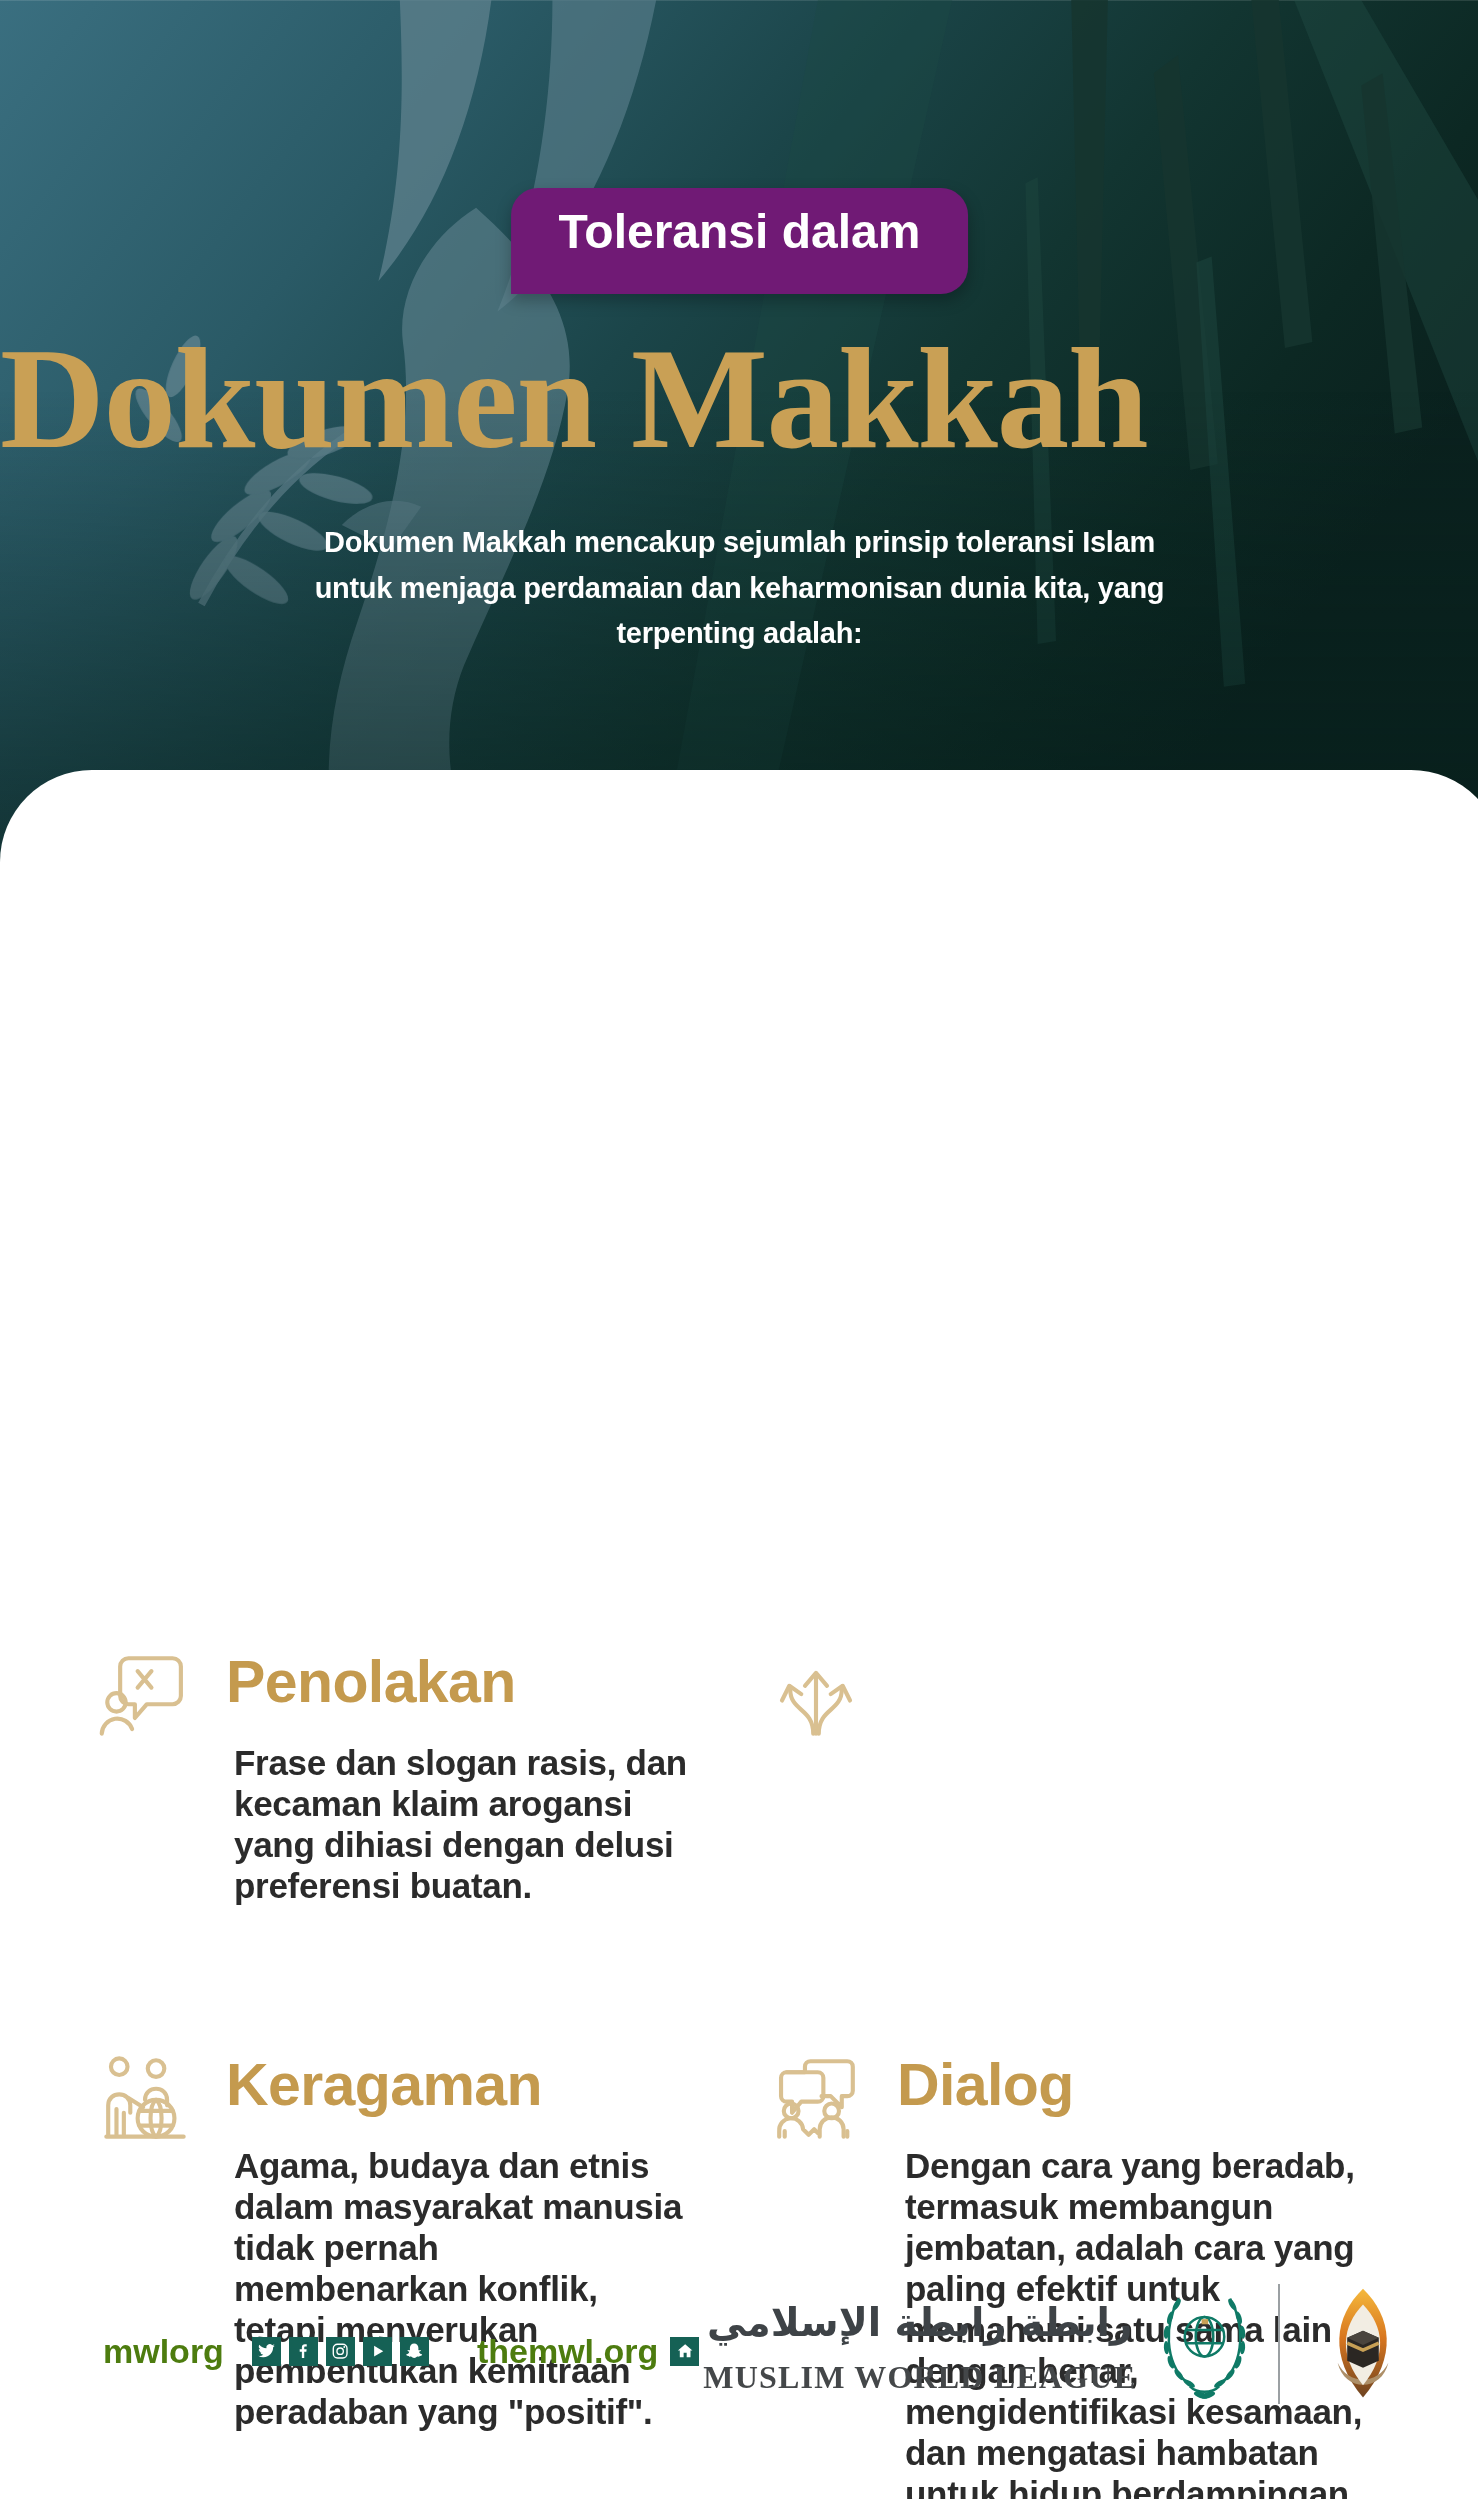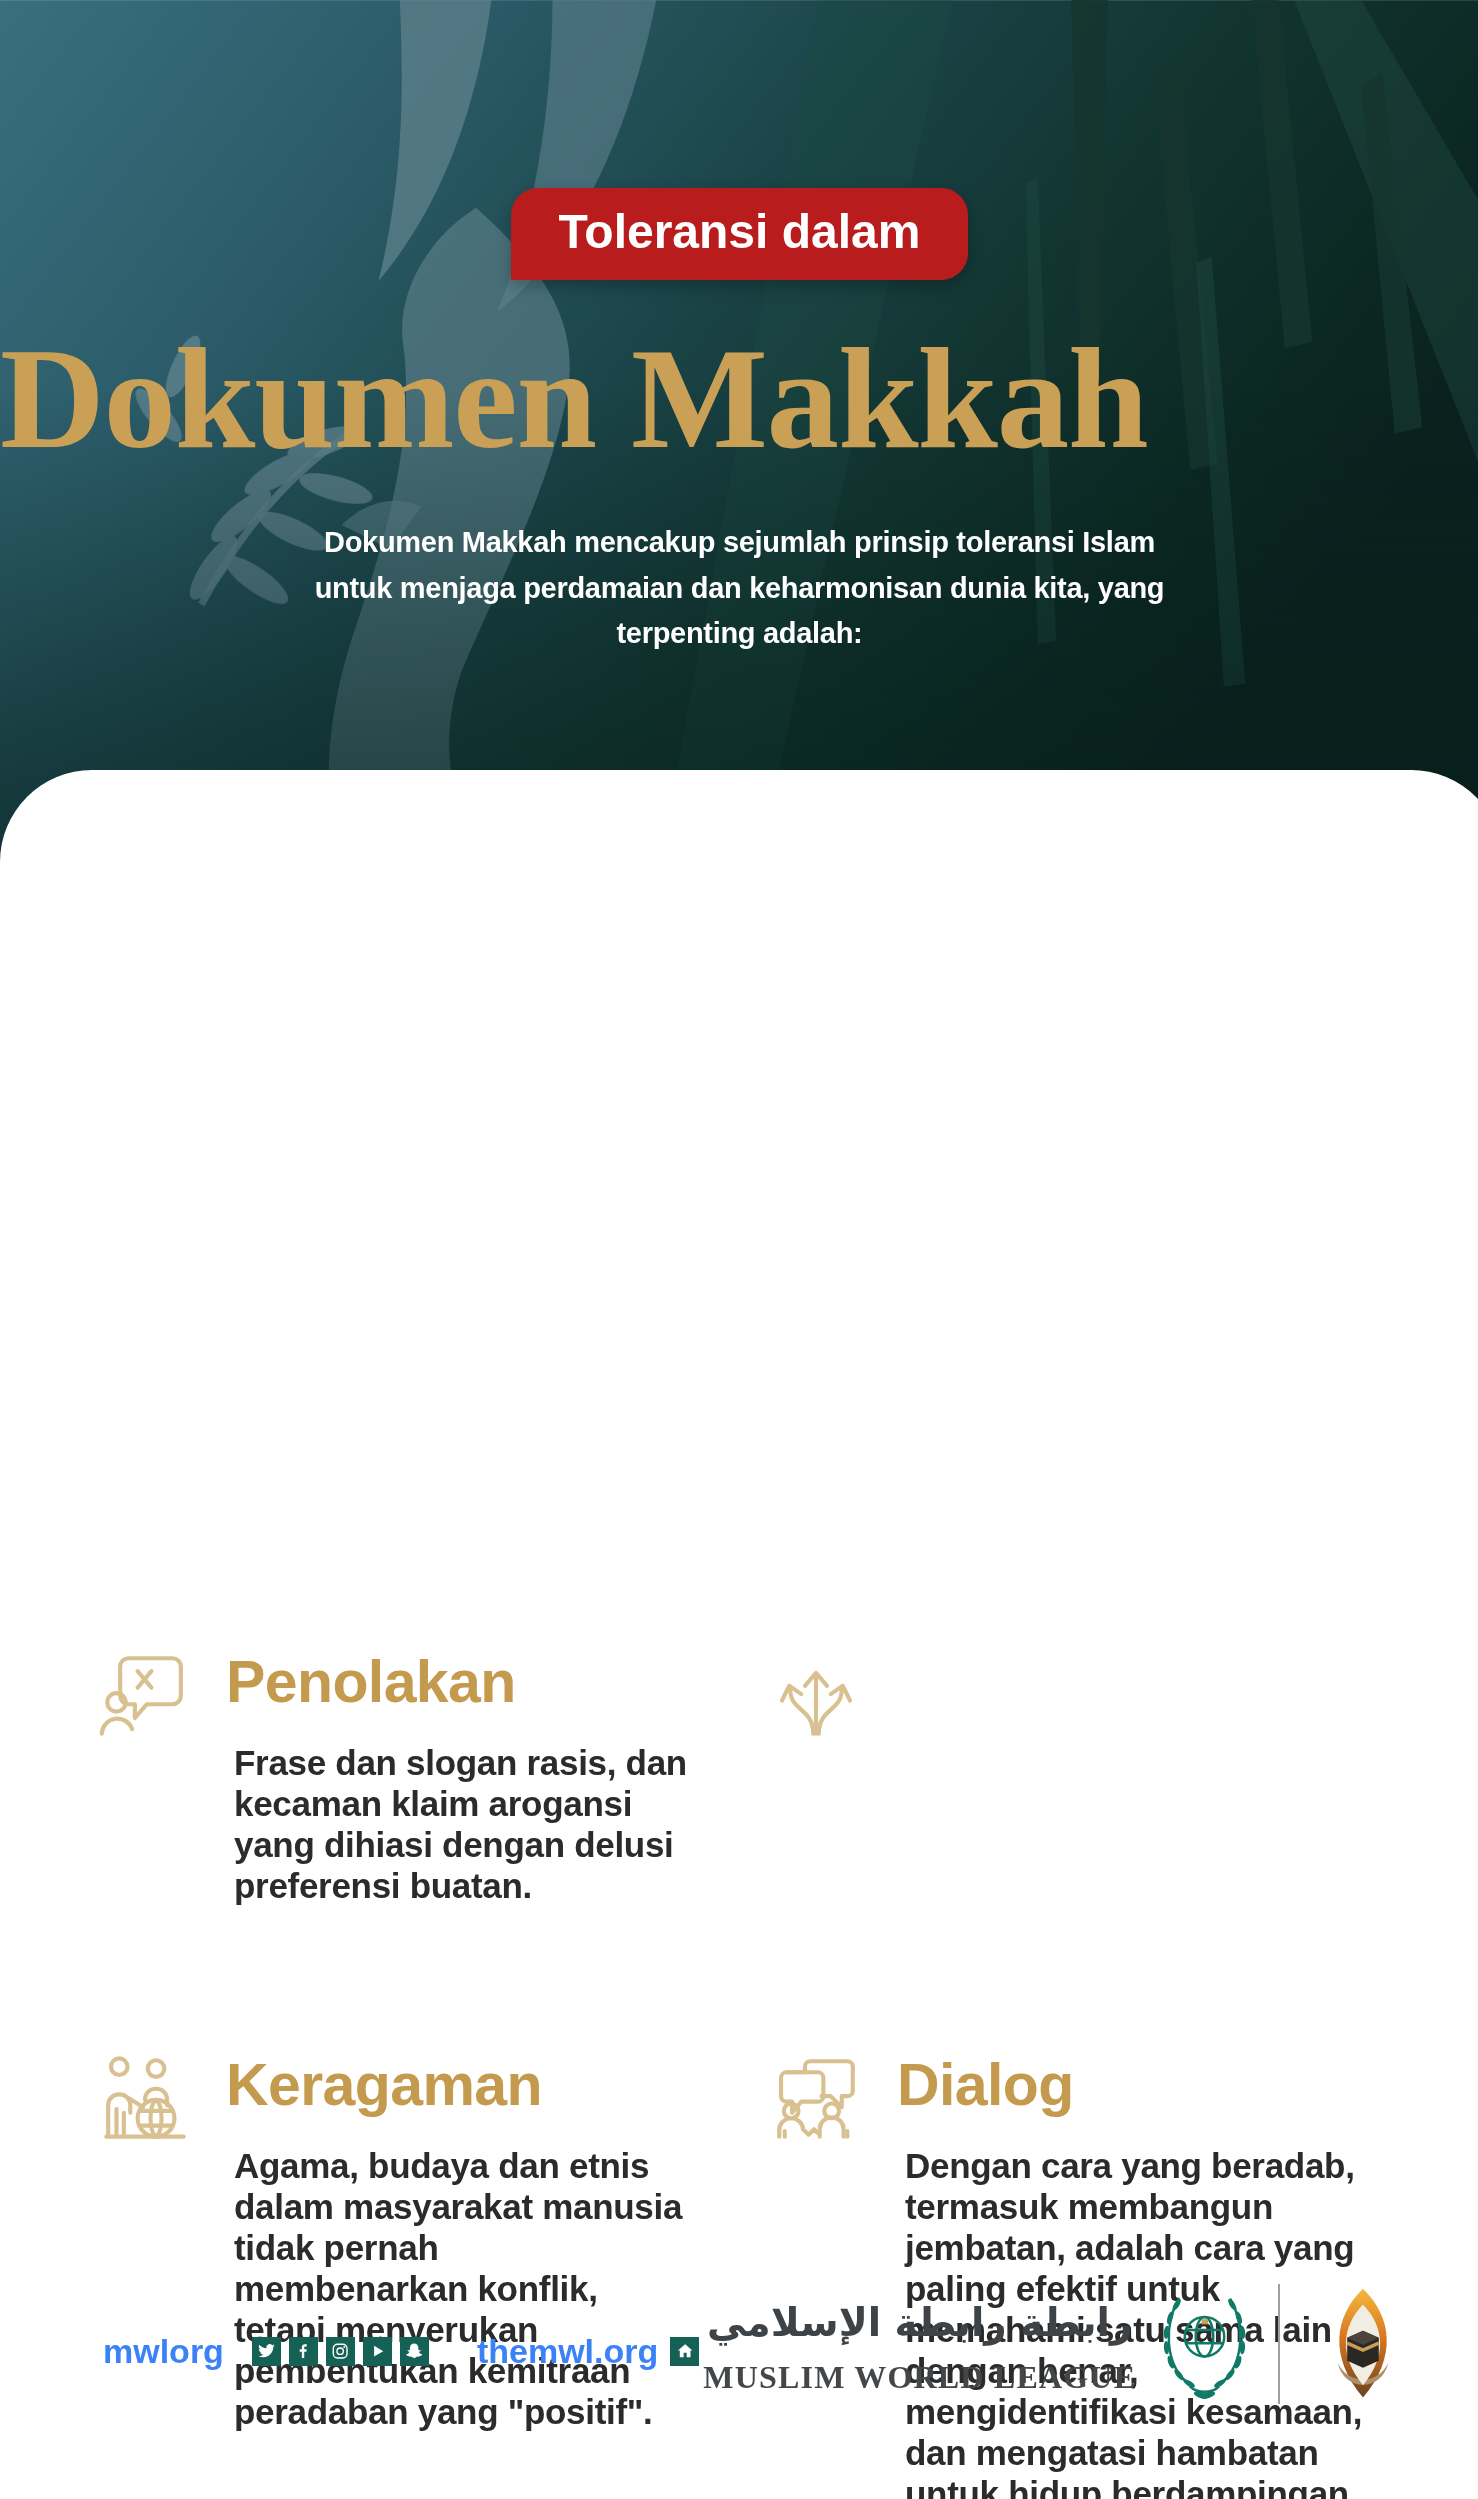--- a/index.html
+++ b/index.html
@@ -8,23 +8,23 @@
     width:1479px;height:2500px;
     background:#ffffff;
     overflow:hidden;
     font-family:"Liberation Sans",sans-serif;
   }
   
   .hero{position:absolute;top:0;left:0;width:1479px;height:867px;}
   .hero-bg{position:absolute;top:0;left:0;}
   .badge{
     position:absolute;top:188px;left:50%;transform:translateX(-50%);
-    background:#b91c1c;
+    background:#701a75;
     border-radius:27px 27px 27px 0;
-    padding:16px 48px 21px;
+    padding:16px 48px 35px;
     box-shadow:0 6.1px 14.6px rgba(0,0,0,.25);
   }
   .badge span{
     color:#ffffff;font-size:48px;font-weight:700;letter-spacing:0;
     font-family:"Liberation Sans",sans-serif;
   }
   .title{
     position:absolute;top:322px;left:0;width:100%;
     margin:0;
     font-family:"Liberation Serif",serif;
@@ -62,21 +62,21 @@
   .pos-r1c1{top:879px;left:99px;width:635px;}
   .pos-r1c2{top:879px;left:770px;width:677px;}
   .pos-r2c1{top:1282px;left:99px;width:635px;}
   .pos-r2c2{top:1282px;left:770px;width:677px;}
   
   .footer-left{
     position:absolute;top:2332px;left:103px;
     display:flex;align-items:center;
   }
   .handle,.website{
-    color:#3b82f6;font-size:34px;font-weight:700;letter-spacing:0;
+    color:#4d7c0f;font-size:34px;font-weight:700;letter-spacing:0;
   }
   .social-row{display:flex;align-items:center;margin-left:28px;}
   .social-sq{
     width:29px;height:29px;background:#156155;margin-right:8px;
     display:flex;align-items:center;justify-content:center;
   }
   .social-sq svg{display:block;}
   .website{margin-left:40px;margin-right:12.2px;}
   .footer-right{
     position:absolute;top:2284px;right:59px;

